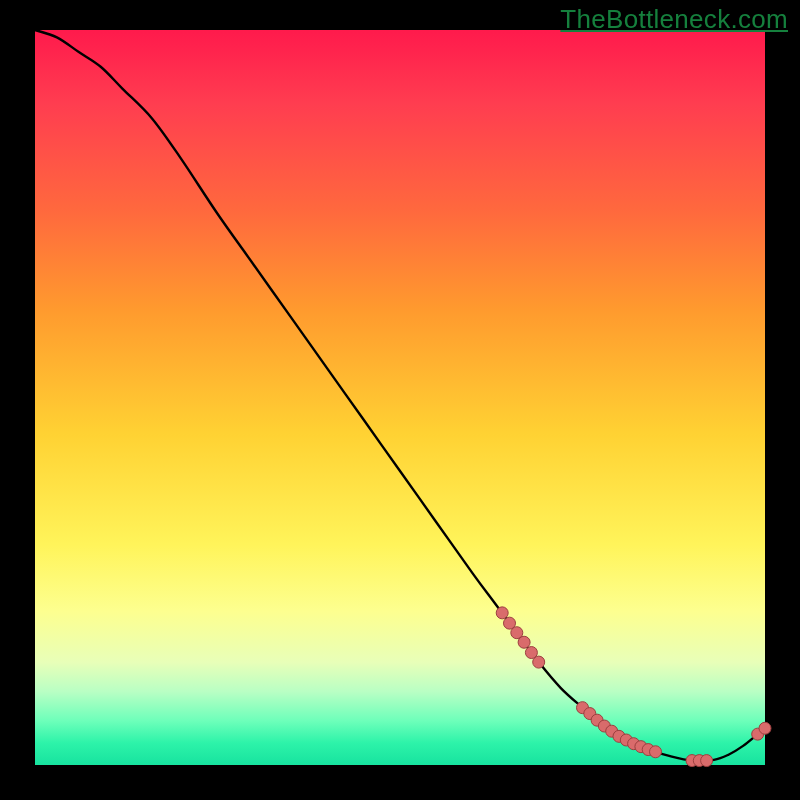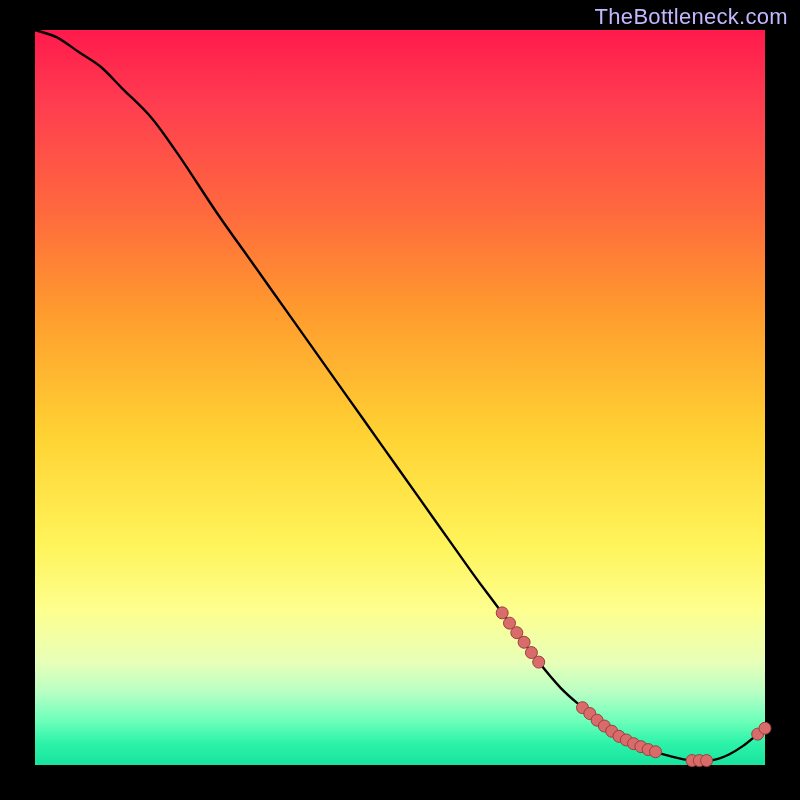--- a/index.html
+++ b/index.html
@@ -44,24 +44,25 @@
     top: 30px;
     width: 730px;
     height: 735px;
     overflow: visible;
   }
   .attribution {
     position: absolute;
     top: 4px;
     right: 12px;
     font-family: Arial, Helvetica, sans-serif;
-    font-size: 22px;
-    color: #c4b5fd;
+    font-size: 26px;
+    color: #15803d;
     letter-spacing: 0.3px;
     user-select: none;
+    text-decoration: underline;
   }
 </style>
 </head>
 <body>
 
 <div class="stage">
   <div class="plot-area"></div>
 
   <svg class="curve" viewBox="0 0 730 735" preserveAspectRatio="none">
     <path id="curve-path" fill="none" stroke="#000" stroke-width="2.4" stroke-linejoin="round" stroke-linecap="round" d="M 0.00 0.00 C 3.65 1.23, 14.60 3.68, 21.90 7.35 C 29.20 11.03, 36.50 17.15, 43.80 22.05 C 51.10 26.95, 58.40 30.63, 65.70 36.75 C 73.00 42.87, 79.08 50.22, 87.60 58.80 C 96.12 67.37, 107.07 76.56, 116.80 88.20 C 126.53 99.84, 135.05 112.70, 146.00 128.63 C 156.95 144.55, 170.33 165.99, 182.50 183.75 C 194.67 201.51, 206.83 218.05, 219.00 235.20 C 231.17 252.35, 243.33 269.50, 255.50 286.65 C 267.67 303.80, 279.83 320.95, 292.00 338.10 C 304.17 355.25, 316.33 372.40, 328.50 389.55 C 340.67 406.70, 352.83 423.85, 365.00 441.00 C 377.17 458.15, 389.33 475.30, 401.50 492.45 C 413.67 509.60, 428.27 530.42, 438.00 543.90 C 447.73 557.38, 452.60 563.50, 459.90 573.30 C 467.20 583.10, 474.50 592.90, 481.80 602.70 C 489.10 612.50, 496.40 622.91, 503.70 632.10 C 511.00 641.29, 518.30 650.23, 525.60 657.83 C 532.90 665.42, 540.20 671.30, 547.50 677.67 C 554.80 684.04, 562.10 690.65, 569.40 696.04 C 576.70 701.43, 584.00 706.09, 591.30 710.01 C 598.60 713.93, 605.90 716.87, 613.20 719.57 C 620.50 722.26, 627.80 724.34, 635.10 726.18 C 642.40 728.02, 649.70 729.98, 657.00 730.59 C 664.30 731.20, 672.82 730.84, 678.90 729.86 C 684.98 728.88, 688.63 727.04, 693.50 724.71 C 698.37 722.38, 703.23 719.32, 708.10 715.89 C 712.97 712.46, 719.05 707.07, 722.70 704.13 C 726.35 701.19, 728.78 699.23, 730.00 698.25"></path>

